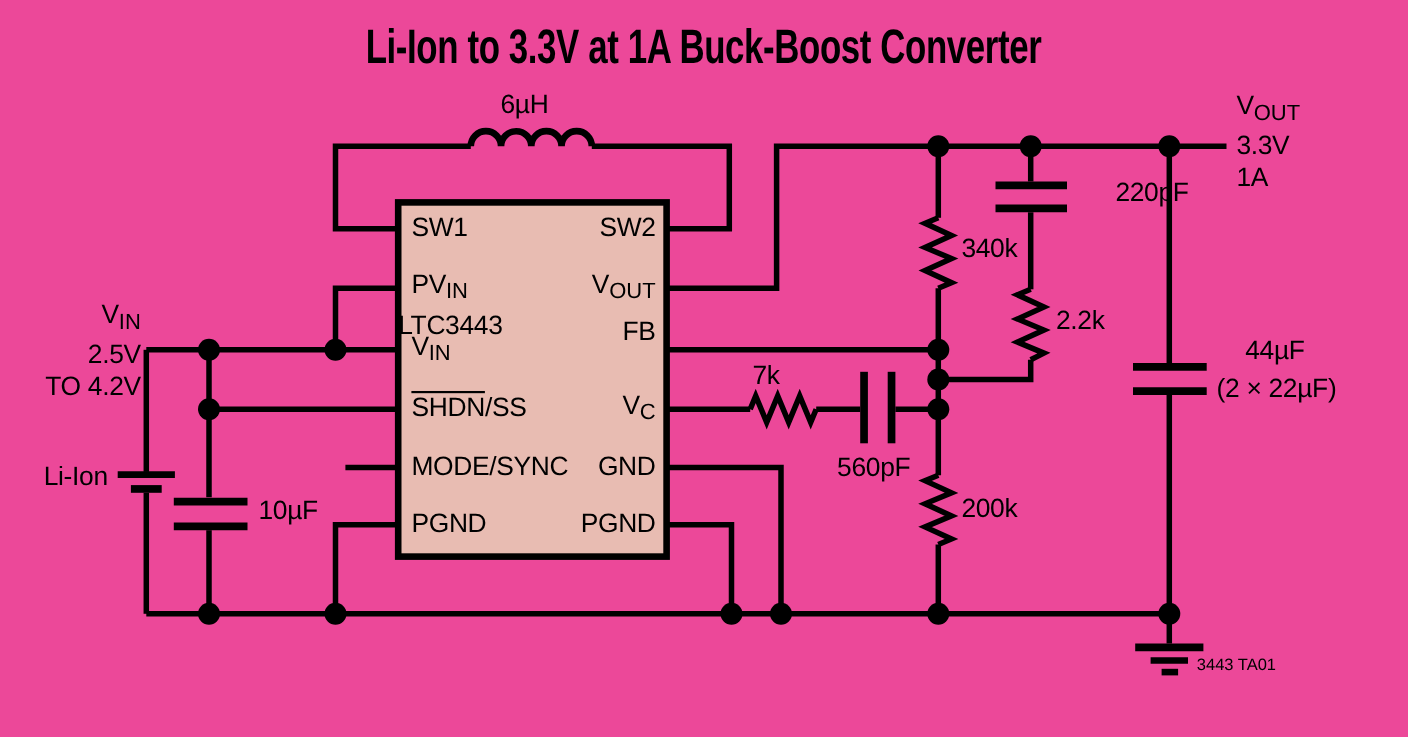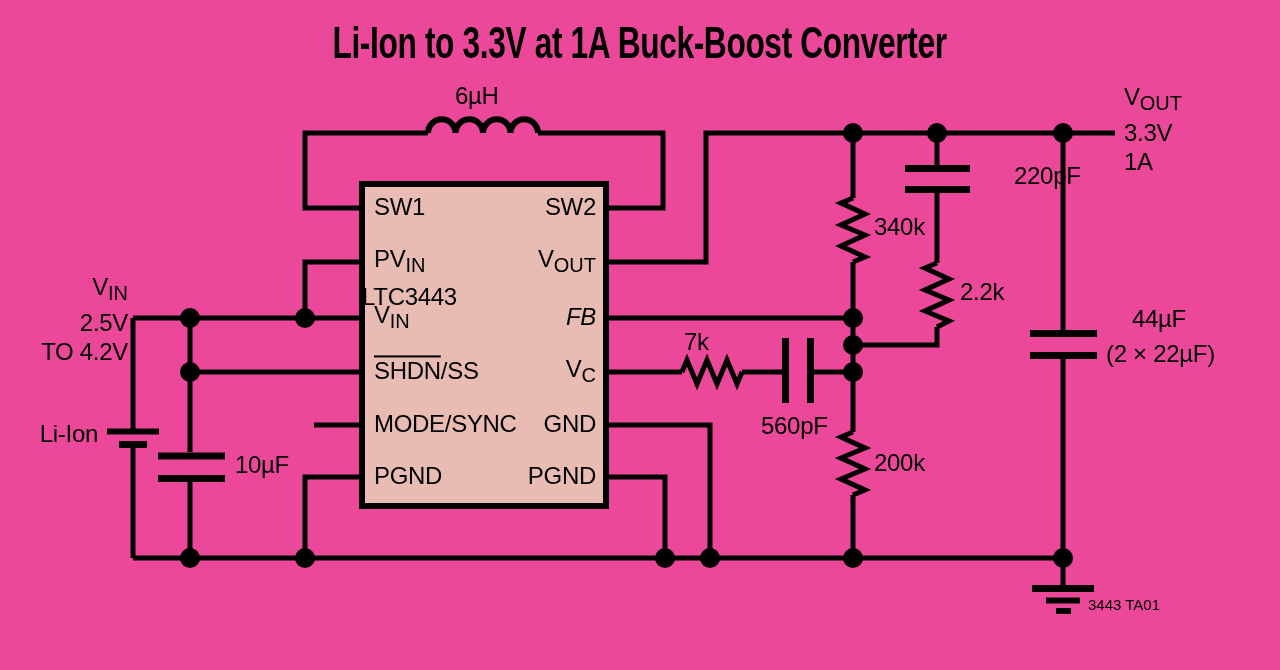--- a/index.html
+++ b/index.html
@@ -148,20 +148,20 @@
 
   <div class="pin pin-l" style="top:208px;">SW1</div>
   <div class="pin pin-l" style="top:262px;"><span>PV</span><span class="sub">IN</span></div>
   <div class="pin pin-l" style="top:318px;"><span>V</span><span class="sub">IN</span></div>
   <div class="pin pin-l" style="top:372px;"><span class="ovl">SHDN</span><span>/SS</span></div>
   <div class="pin pin-l" style="top:425px;">MODE/SYNC</div>
   <div class="pin pin-l" style="top:477px;">PGND</div>
 
   <div class="pin pin-r" style="top:208px;">SW2</div>
   <div class="pin pin-r" style="top:262px;"><span>V</span><span class="sub">OUT</span></div>
-  <div class="pin pin-r" style="top:318px;font-style:italic;">FB</div>
+  <div class="pin pin-r" style="top:303px;">FB</div>
   <div class="pin pin-r" style="top:372px;"><span>V</span><span class="sub">C</span></div>
   <div class="pin pin-r" style="top:425px;">GND</div>
   <div class="pin pin-r" style="top:477px;">PGND</div>
 
   <div class="lbl figid" style="left:1088px;top:596px;">3443 TA01</div>
 
 </div>
 
 </body></html>

